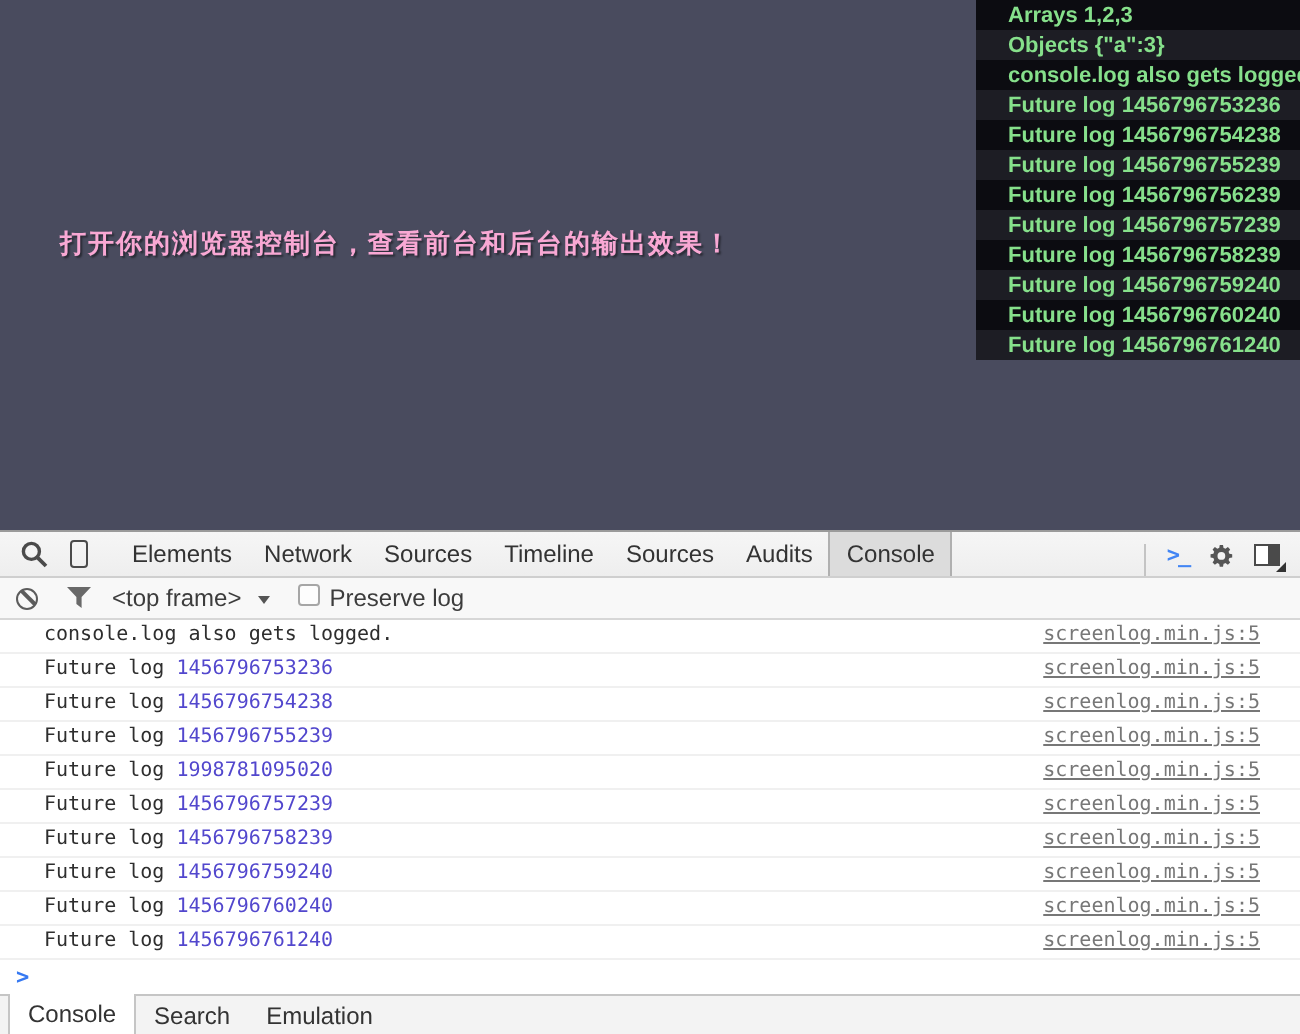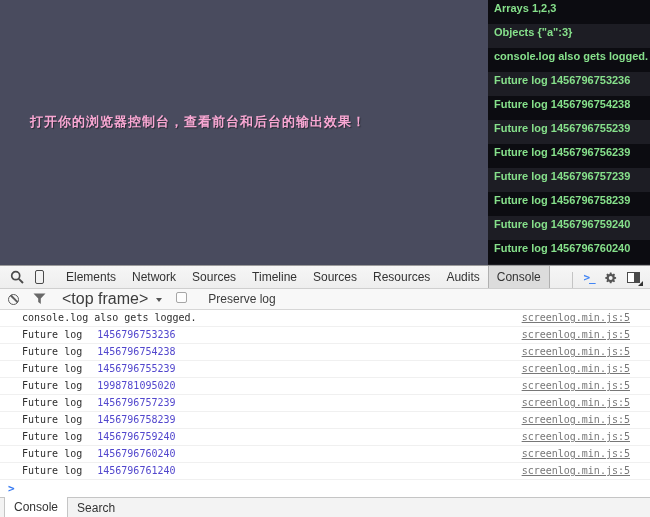--- a/index.html
+++ b/index.html
@@ -16,21 +16,21 @@
     font-size: 13px; font-weight: bold; color: #f9a8d4;
     letter-spacing: 1px; white-space: nowrap;
     text-shadow: 1px 1px 1px rgba(0,0,0,0.45);
   }
 
   .screenlog {
     position: absolute; top: 0; right: 0; width: 162px;
     font-family: "Liberation Sans", sans-serif;
   }
   .screenlog-row {
-    height: 24px; line-height: 16px; padding-left: 6px;
+    height: 15px; line-height: 16px; padding-left: 16px;
     font-size: 11px; font-weight: bold; color: #86e08b;
     white-space: nowrap; overflow: hidden;
   }
   .screenlog-row:nth-child(odd)  { background: #0c0c11; }
   .screenlog-row:nth-child(even) { background: #1d1d24; }
 
   
   .devtools { flex: 1; display: flex; flex-direction: column; background: #fff; }
 
   
@@ -74,36 +74,36 @@
   
   .filter-bar {
     height: 21px; flex: none; display: flex; align-items: center;
     background: #f8f8f8; border-bottom: 1px solid #d7d7d7;
     padding: 0 8px; color: #333;
   }
   .clear-icon { position: relative; width: 11px; height: 11px; border: 1.5px solid #5c5c5c; border-radius: 50%; flex: none; }
   .clear-icon::after { content: ""; position: absolute; left: 50%; top: -1px; width: 1.5px; height: 10px;
     background: #5c5c5c; transform: translateX(-50%) rotate(-45deg); }
   .funnel-svg { width: 13px; height: 12px; margin-left: 14px; flex: none; }
-  .frame-select { display: flex; align-items: center; margin-left: 16px; font-size: 16px; color: #3c3c3c; }
+  .frame-select { display: flex; align-items: center; margin-left: 10px; font-size: 12px; color: #3c3c3c; }
   .dd-arrow { width: 0; height: 0; border-top: 4px solid #555; border-left: 3.5px solid transparent;
     border-right: 3.5px solid transparent; margin-left: 8px; margin-top: 2px; }
-  .preserve-wrap { display: flex; align-items: flex-start; margin-left: 14px; gap: 16px; }
+  .preserve-wrap { display: flex; align-items: flex-start; margin-left: 14px; }
   .checkbox { width: 11px; height: 11px; border: 1px solid #a6a6a6; border-radius: 2px; background: #fdfdfd; flex: none; }
   .preserve-label { margin-left: 5px; font-size: 12px; color: #3c3c3c; }
 
   
   .console-area { flex: 1; background: #fff; overflow: hidden;
     font-family: "DejaVu Sans Mono", monospace; font-size: 10px; }
   .console-row {
     display: flex; align-items: center; height: 17px; line-height: 16px;
     border-bottom: 1px solid #f0f0f0; padding-left: 22px;
   }
   .row-msg { flex: 1; white-space: pre; color: #2e2e2e; }
-  .row-number { color: #5247cd; margin-left: 9px; }
+  .row-number { color: #5247cd; }
   .row-link { color: #777; text-decoration: underline; margin-right: 20px; white-space: nowrap; cursor: pointer; }
   .prompt-row { display: flex; align-items: center; height: 17px; padding-left: 8px; }
   .prompt-chevron { color: #3679f2; font-weight: bold; font-size: 11px; font-family: "DejaVu Sans Mono", monospace; }
 
   
   .drawer-tabbar {
     height: 20px; flex: none; display: flex; align-items: stretch;
     background: #f3f3f3; border-top: 1px solid #c5c5c5; padding-left: 4px;
   }
   .drawer-tab { display: flex; align-items: center; padding: 0 9px; font-size: 12px; color: #333; white-space: nowrap; }
@@ -148,21 +148,20 @@
       <div class="tool-btn">
         <div class="device-icon"></div>
       </div>
 
       <div class="main-tabs">
         <div class="main-tab">Elements</div>
         <div class="main-tab">Network</div>
         <div class="main-tab">Sources</div>
         <div class="main-tab">Timeline</div>
         <div class="main-tab">Sources</div>
-        <div class="main-tab">Resources</div>
         <div class="main-tab">Audits</div>
         <div class="main-tab selected">Console</div>
       </div>
 
       <div class="toolbar-spacer"></div>
 
       <div class="v-sep"></div>
       <div class="tool-btn">
         <span class="console-drawer-glyph">&gt;_</span>
       </div>
@@ -236,16 +235,17 @@
         <span class="row-link">screenlog.min.js:5</span>
       </div>
       <div class="prompt-row">
         <span class="prompt-chevron">&gt;</span>
       </div>
     </div>
 
     <div class="drawer-tabbar">
       <div class="drawer-tab selected">Console</div>
       <div class="drawer-tab">Search</div>
+      <div class="drawer-tab">Emulation</div>
     </div>
 
   </div>
 </div>
 
 </body></html>

